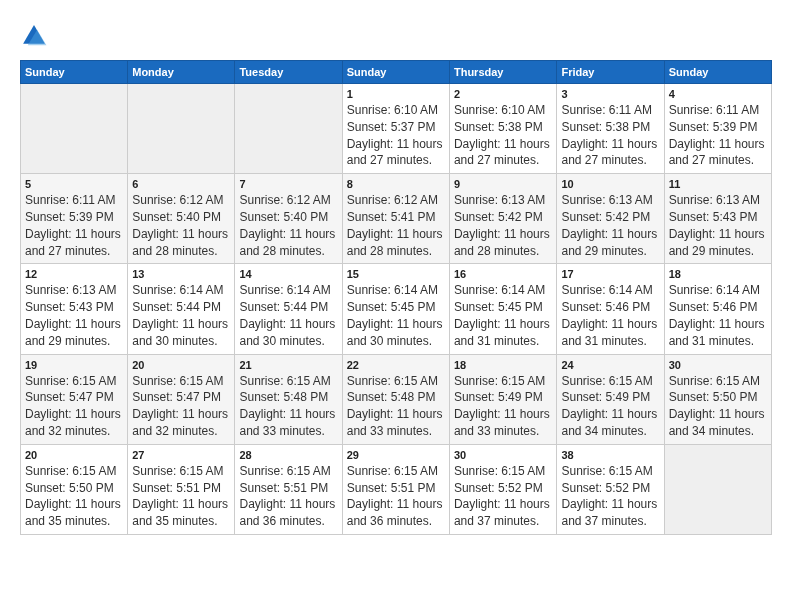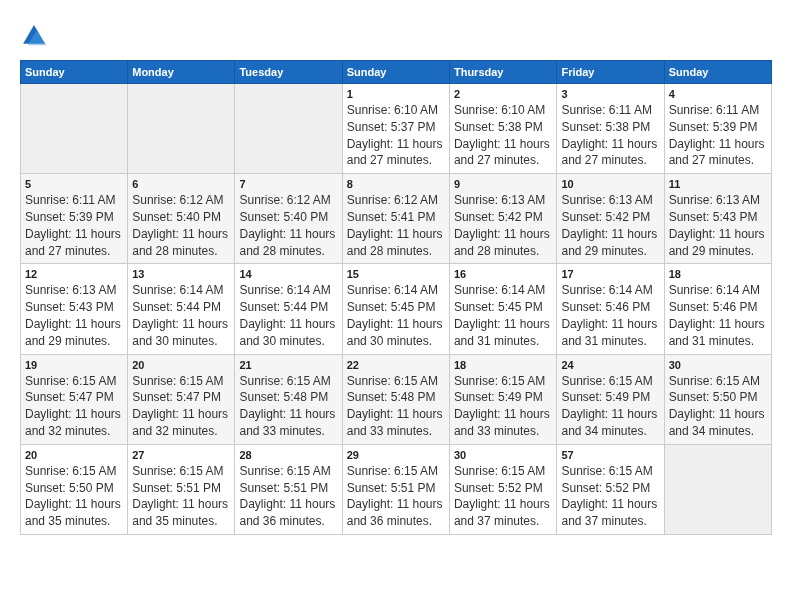--- a/index.html
+++ b/index.html
@@ -342,21 +342,21 @@
 and 36 minutes.</div>
           </td>
           <td>
             <div class="day-number">30</div>
             <div class="day-info" style="white-space: pre-line;">Sunrise: 6:15 AM
 Sunset: 5:52 PM
 Daylight: 11 hours
 and 37 minutes.</div>
           </td>
           <td>
-            <div class="day-number">57</div>
+            <div class="day-number">38</div>
             <div class="day-info" style="white-space: pre-line;">Sunrise: 6:15 AM
 Sunset: 5:52 PM
 Daylight: 11 hours
 and 37 minutes.</div>
           </td>
           <td class="empty-cell"></td>
         </tr>
       </tbody>
   </table>
 </div>

